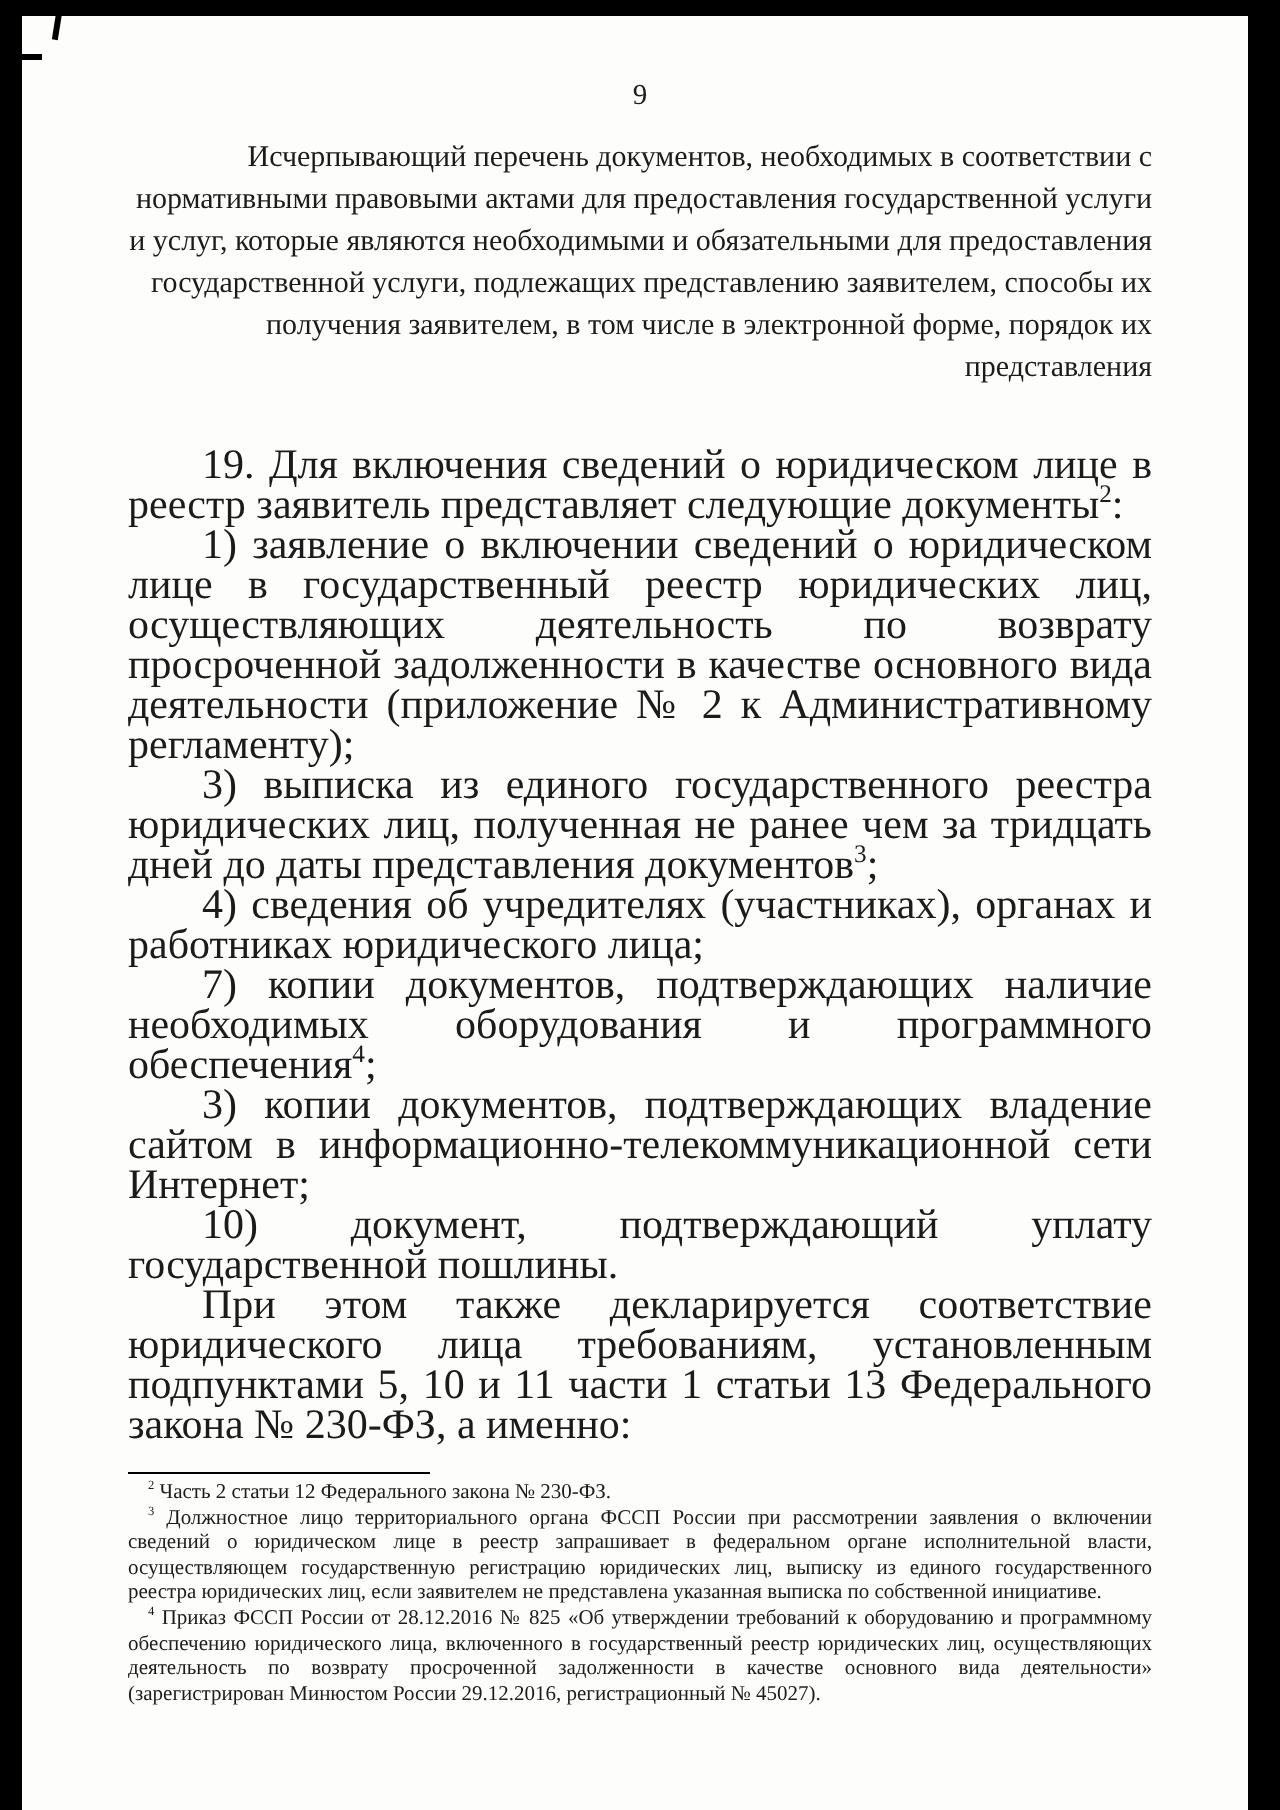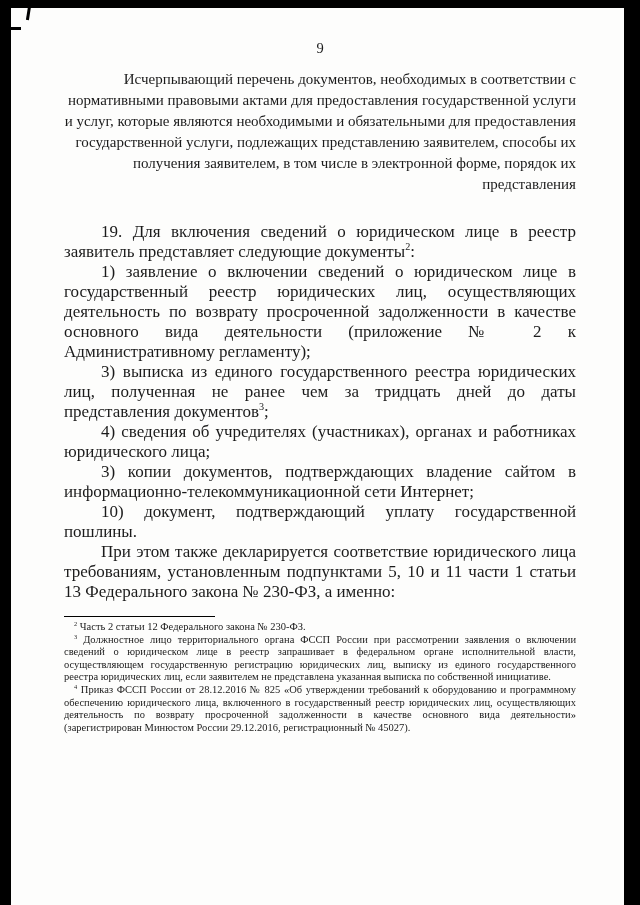--- a/index.html
+++ b/index.html
@@ -34,21 +34,21 @@
   .doc-title {
     text-align: right;
     font-size: 15px;
     line-height: 21px;
     font-weight: normal;
     margin: 0 0 27px 0;
   }
   .body-block p {
     margin: 0;
     text-indent: 37px;
-    font-size: 17px;
+    font-size: 21px;
     line-height: 20px;
     text-align: justify;
   }
   sup {
     font-size: 0.6em;
     vertical-align: super;
     line-height: 0;
   }
   .footnote-separator {
     border: none;
@@ -79,20 +79,21 @@
 
     <p class="page-number">9</p>
 
     <h1 class="doc-title">Исчерпывающий перечень документов, необходимых в соответствии с нормативными правовыми актами для предоставления государственной услуги и услуг, которые являются необходимыми и обязательными для предоставления государственной услуги, подлежащих представлению заявителем, способы их получения заявителем, в том числе в электронной форме, порядок их представления</h1>
 
     <div class="body-block">
       <p><span>19. Для включения сведений о юридическом лице в реестр заявитель представляет следующие документы</span><sup>2</sup><span>:</span></p>
       <p><span>1) заявление о включении сведений о юридическом лице в государственный реестр юридических лиц, осуществляющих деятельность по возврату просроченной задолженности в качестве основного вида деятельности (приложение № 2 к Административному регламенту);</span></p>
       <p><span>3) выписка из единого государственного реестра юридических лиц, полученная не ранее чем за тридцать дней до даты представления документов</span><sup>3</sup><span>;</span></p>
       <p><span>4) сведения об учредителях (участниках), органах и работниках юридического лица;</span></p>
+      <p><span>7) копии документов, подтверждающих наличие необходимых оборудования и программного обеспечения</span><sup>4</sup><span>;</span></p>
       <p><span>3) копии документов, подтверждающих владение сайтом в информационно-телекоммуникационной сети Интернет;</span></p>
       <p><span>10) документ, подтверждающий уплату государственной пошлины.</span></p>
       <p><span>При этом также декларируется соответствие юридического лица требованиям, установленным подпунктами 5, 10 и 11 части 1 статьи 13 Федерального закона № 230-ФЗ, а именно:</span></p>
     </div>
 
     <hr class="footnote-separator">
 
     <div class="footnotes-block">
       <p><sup>2</sup> <span>Часть 2 статьи 12 Федерального закона № 230-ФЗ.</span></p>
       <p><sup>3</sup> <span>Должностное лицо территориального органа ФССП России при рассмотрении заявления о включении сведений о юридическом лице в реестр запрашивает в федеральном органе исполнительной власти, осуществляющем государственную регистрацию юридических лиц, выписку из единого государственного реестра юридических лиц, если заявителем не представлена указанная выписка по собственной инициативе.</span></p>

